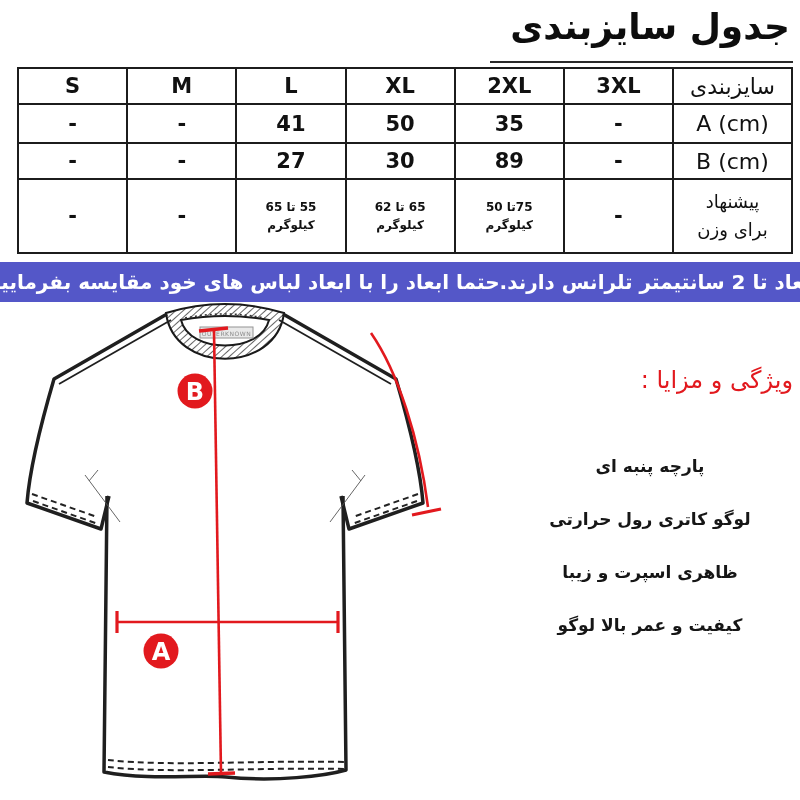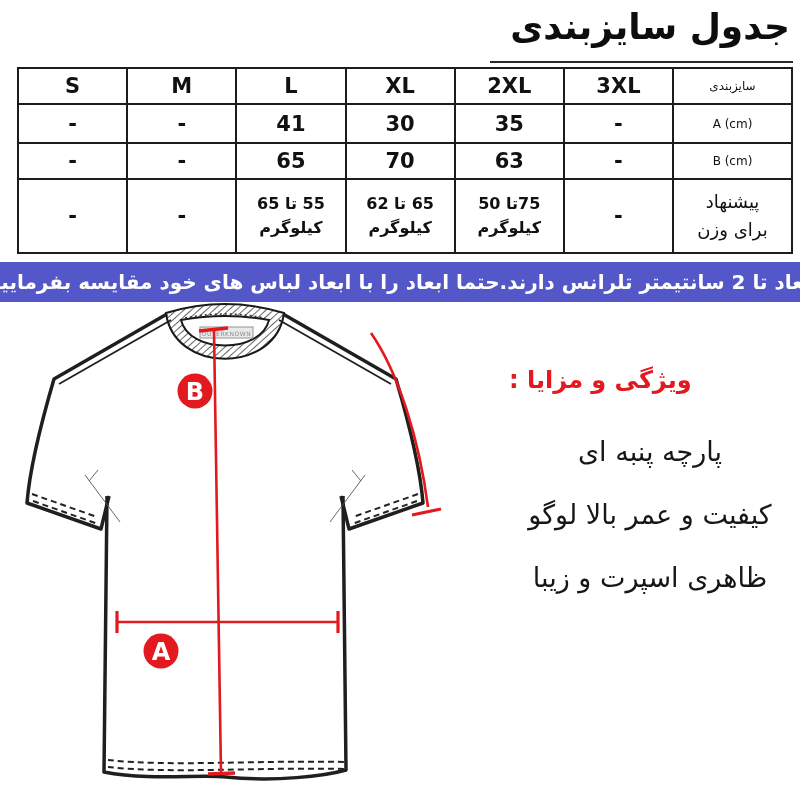--- a/index.html
+++ b/index.html
@@ -14,38 +14,38 @@
   .table-topline{position:absolute;left:490px;top:61px;width:303px;height:2px;background:#2a2a2a;}
 
   
   .size-table-wrap{position:absolute;left:17px;top:67px;}
   table.size-table{border-collapse:collapse;table-layout:fixed;width:776px;direction:rtl;}
   table.size-table td,table.size-table th{border:2px solid #1c1c1c;text-align:center;
         vertical-align:middle;padding:0;background:#fff;}
   col.c-label{width:119px;}
   tr.h-header{height:36px;} tr.h-a{height:39px;} tr.h-b{height:36px;} tr.h-w{height:74px;}
   .cell-size{font-size:21px;font-weight:bold;}
-  .cell-rowlabel{font-size:12px;font-weight:500;direction:rtl;}
+  .cell-rowlabel{font-size:22px;font-weight:500;direction:rtl;}
   .cell-rowlabel.wrap{font-size:18px;line-height:1.55;white-space:pre-line;border-radius:21px;}
   .cell-val{font-size:21px;font-weight:600;}
-  .cell-weight{font-size:16px;font-weight:600;line-height:1.5;white-space:pre-line;direction:rtl;}
+  .cell-weight{font-size:12px;font-weight:600;line-height:1.5;white-space:pre-line;direction:rtl;}
 
   
   .banner{position:absolute;left:0;top:262px;width:800px;height:40px;
           display:flex;align-items:center;justify-content:center;direction:rtl;}
   .banner-text{font-size:20px;font-weight:bold;white-space:nowrap;}
 
   
   .tshirt{position:absolute;left:0;top:300px;}
 
   
   .features{position:absolute;left:505px;top:366px;width:290px;direction:rtl;text-align:center;}
-  .features-heading{font-size:24px;font-weight:bold;text-align:left;padding-left:4px;
-                    margin:0 2px 44px 0;}
-  .feature-item{font-size:27px;font-weight:normal;line-height:1;margin-bottom:36px;color:#161616;}
+  .features-heading{font-size:24px;font-weight:normal;text-align:right;padding-left:4px;
+                    margin:0 2px 64px 0;}
+  .feature-item{font-size:17px;font-weight:bold;line-height:1;margin-bottom:36px;color:#161616;}
 </style>
 </head>
 <body>
 
 <div class="page">
 
   <div class="title">جدول سایزبندی</div>
 
   <div class="table-topline"></div>
 
@@ -67,31 +67,31 @@
         <th class="cell-size">2XL</th>
         <th class="cell-size">XL</th>
         <th class="cell-size">L</th>
         <th class="cell-size">M</th>
         <th class="cell-size">S</th>
       </tr>
       <tr class="h-a">
         <td class="cell-rowlabel">A (cm)</td>
         <td class="cell-val">-</td>
         <td class="cell-val">35</td>
-        <td class="cell-val">30</td>
+        <td class="cell-val">50</td>
         <td class="cell-val">41</td>
         <td class="cell-val">-</td>
         <td class="cell-val">-</td>
       </tr>
       <tr class="h-b">
         <td class="cell-rowlabel">B (cm)</td>
         <td class="cell-val">-</td>
-        <td class="cell-val">63</td>
-        <td class="cell-val">70</td>
-        <td class="cell-val">65</td>
+        <td class="cell-val">89</td>
+        <td class="cell-val">30</td>
+        <td class="cell-val">27</td>
         <td class="cell-val">-</td>
         <td class="cell-val">-</td>
       </tr>
       <tr class="h-w">
         <td class="cell-rowlabel wrap">پیشنهاد
 برای وزن</td>
         <td class="cell-val">-</td>
         <td class="cell-weight">75تا 50
 کیلوگرم</td>
         <td class="cell-weight">65 تا 62
@@ -155,17 +155,18 @@
     </g>
     <circle cx="195" cy="91" r="17.5" fill="#E2191E"></circle>
     <text x="195" y="99.5" text-anchor="middle" font-size="24" font-weight="bold" fill="#ffffff">B</text>
     <circle cx="161" cy="351" r="17.5" fill="#E2191E"></circle>
     <text x="161" y="359.5" text-anchor="middle" font-size="24" font-weight="bold" fill="#ffffff">A</text>
   </svg>
 
   <div class="features">
     <div class="features-heading" style="color: rgb(226, 25, 30);">ویژگی و مزایا :</div>
     <div class="feature-item">پارچه پنبه ای</div>
+    <div class="feature-item">لوگو کاتری رول حرارتی</div>
+    <div class="feature-item">ظاهری اسپرت و زیبا</div>
     <div class="feature-item">کیفیت و عمر بالا لوگو</div>
-    <div class="feature-item">ظاهری اسپرت و زیبا</div>
   </div>
 
 </div>
 
 </body></html>

